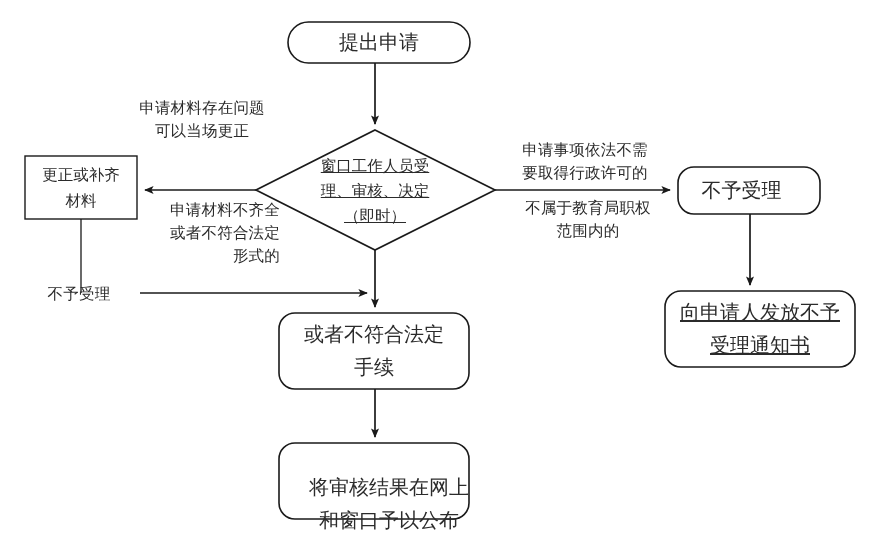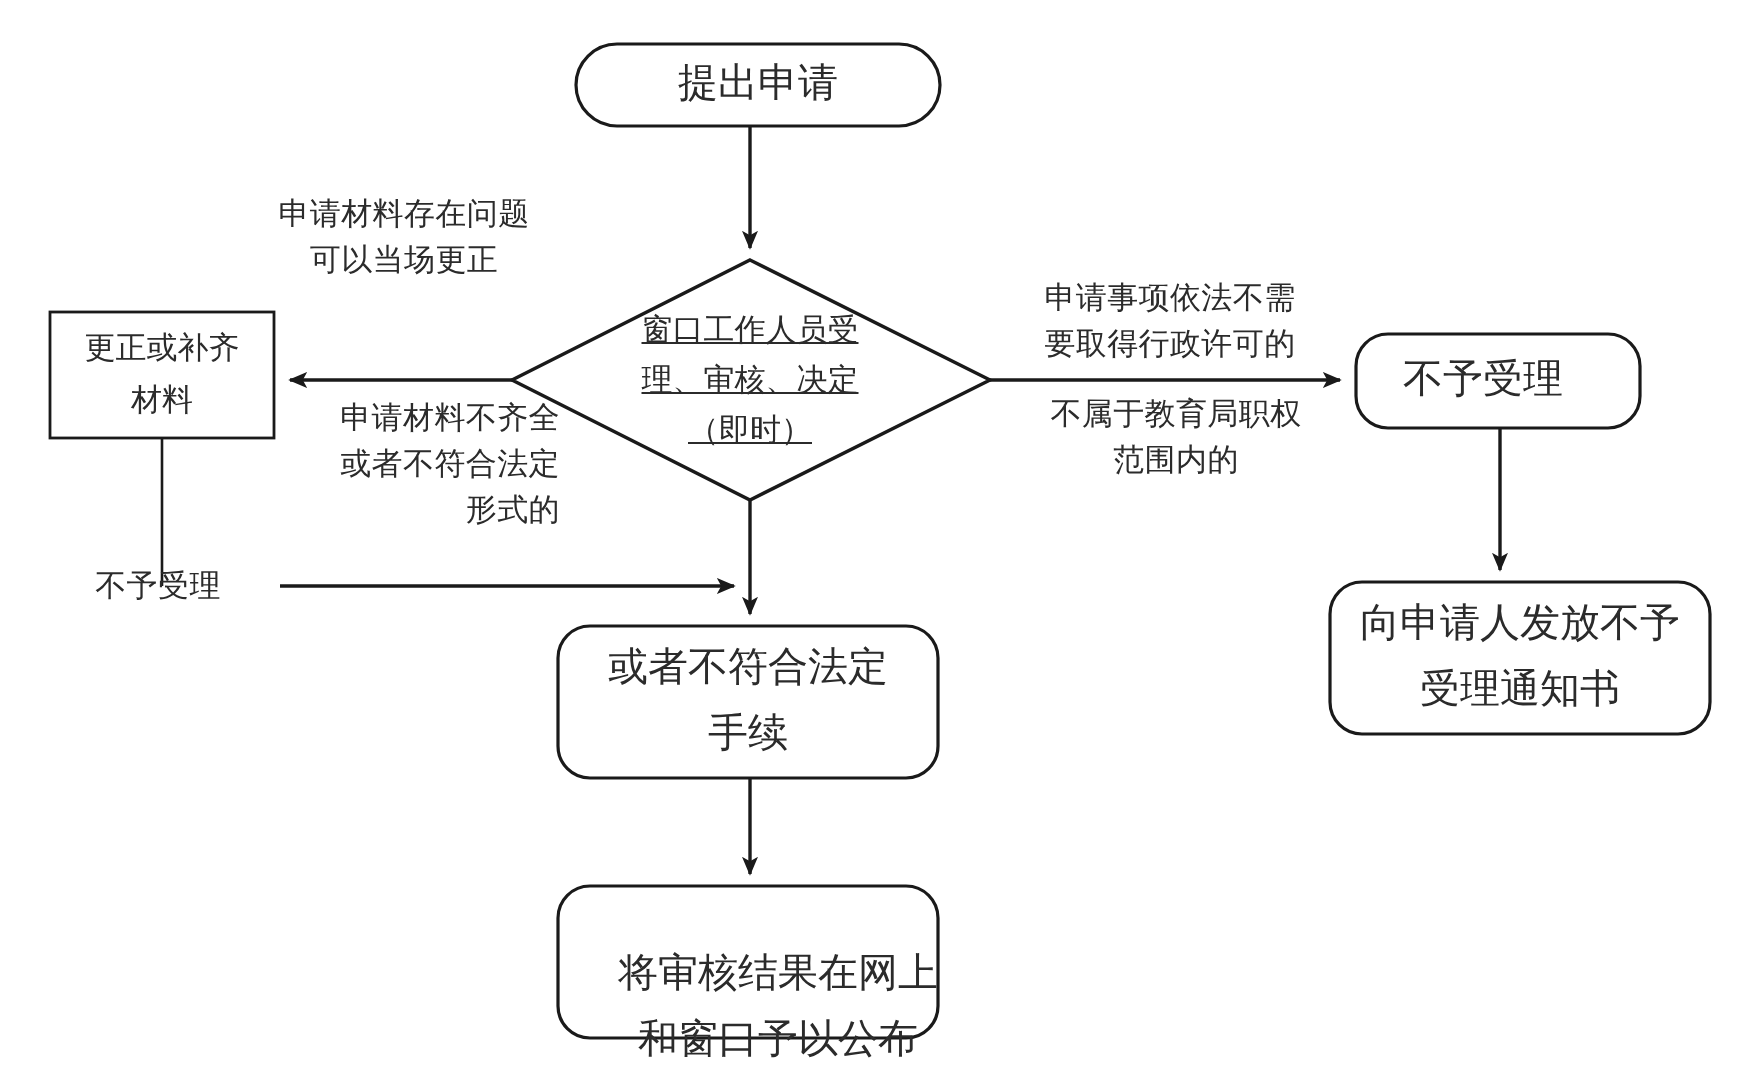--- a/index.html
+++ b/index.html
@@ -84,21 +84,21 @@
 
   <div class="node-text" style="left:285px;top:147px;width:180px;height:86px;font-size:15.5px;line-height:25px;text-decoration:underline;">窗口工作人员受
 理、审核、决定
 （即时）</div>
 
   <div class="node-text" style="left:25px;top:156px;width:112px;height:63px;font-size:15.5px;line-height:26px;">更正或补齐
 材料</div>
 
   <div class="node-text" style="left:678px;top:167px;width:127px;height:47px;">不予受理</div>
 
-  <div class="node-text" style="left:665px;top:291px;width:190px;height:76px;line-height:33px;">向申请人发放不予
+  <div class="node-text" style="left:665px;top:291px;width:190px;height:76px;line-height:33px;text-decoration:underline;">向申请人发放不予
 受理通知书</div>
 
   <div class="node-text" style="left:279px;top:313px;width:190px;height:76px;line-height:33px;">或者不符合法定
 手续</div>
 
   <div class="node-text" style="left:279px;top:466px;width:220px;height:76px;line-height:33px;">将审核结果在网上
 和窗口予以公布</div>
 
   <div class="lbl edge-label" style="left:112px;top:96px;width:180px;">申请材料存在问题
 可以当场更正</div>

